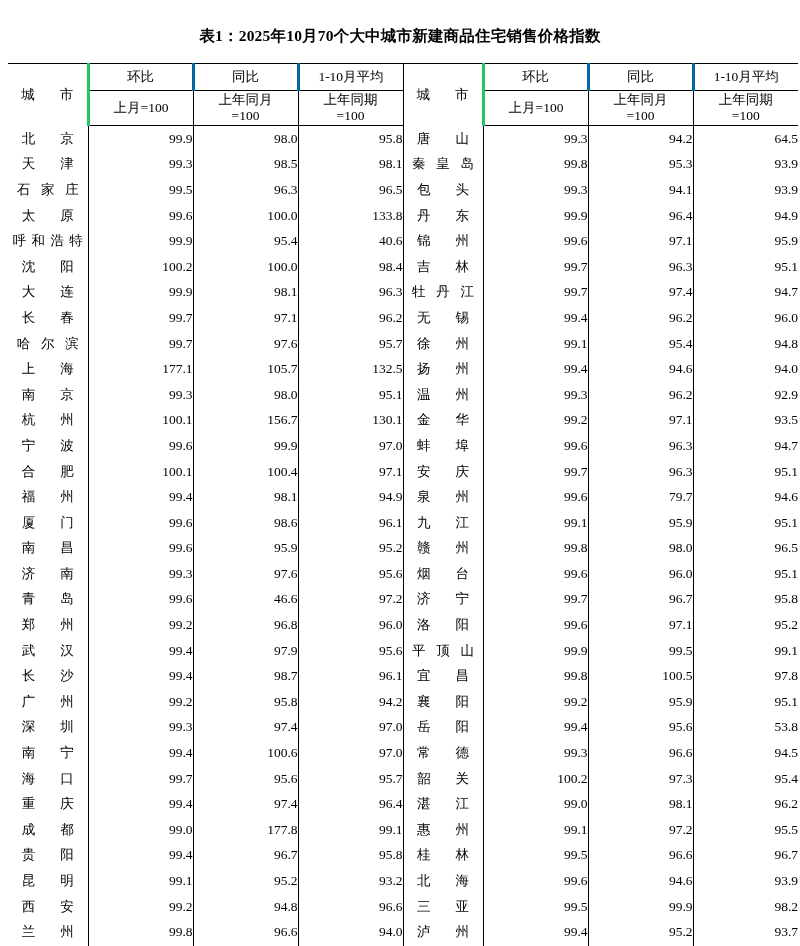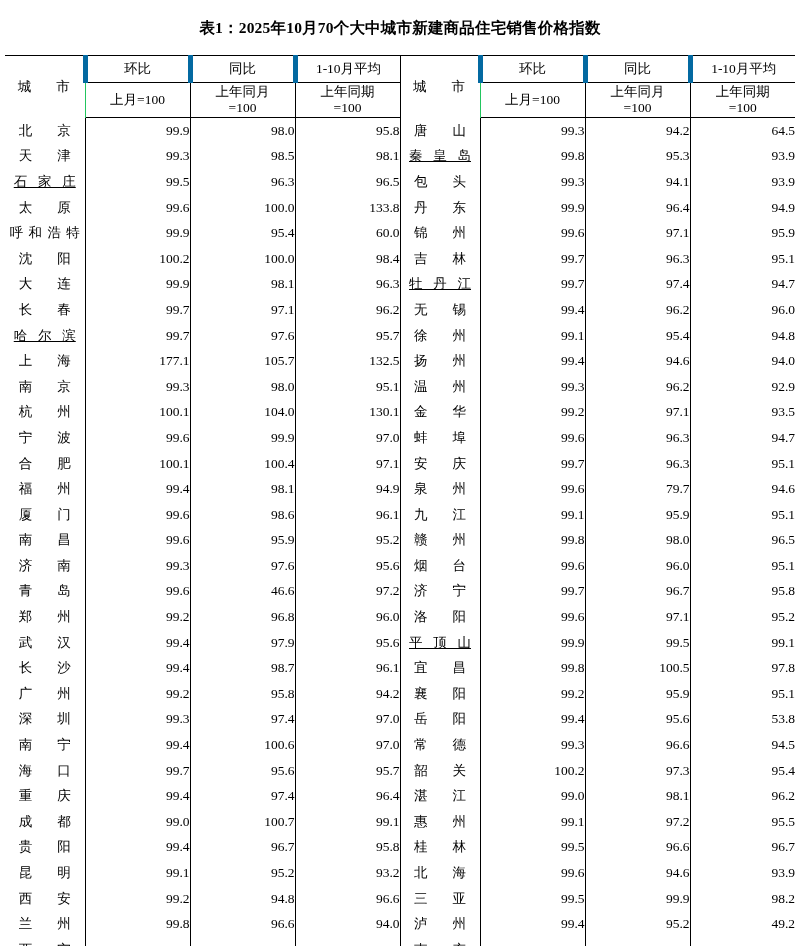--- a/index.html
+++ b/index.html
@@ -12,21 +12,21 @@
     height: 946px;
     font-family: "Liberation Serif", "DejaVu Serif", serif;
     color: #000000;
     overflow: hidden;
   }
   .page {
     width: 800px;
     height: 946px;
     position: relative;
     box-sizing: border-box;
-    padding: 0;
+    padding: 8px;
   }
   .title {
     text-align: center;
     font-size: 15.5px;
     font-weight: bold;
     padding: 18px 0 16px 0;
     letter-spacing: 0.2px;
   }
   table.main {
     border-collapse: collapse;
@@ -49,38 +49,38 @@
   .hline-mid td {
     border-bottom: 1px solid #000;
   }
 
   
   .hdr-group {
     text-align: center;
     height: 26px;
     vertical-align: middle;
     border-bottom: 1px solid #000;
-    border-left: 5px solid #0369a1;
+    border-left: 3px solid #0369a1;
     border-right: 1px solid #000;
     font-size: 13.5px;
   }
   .hdr-sub {
     text-align: center;
     height: 34px;
     vertical-align: middle;
     border-left: 1px solid #000;
     border-right: 1px solid #000;
     line-height: 1.15;
     font-size: 12.5px;
   }
   .hdr-city {
     text-align: center;
     vertical-align: middle;
     font-size: 13.5px;
-    border-right: 1px solid #22c55e;
+    border-right: 3px solid #22c55e;
   }
   .hdr-city.left-edge { }
 
   
   td.city {
     text-align: center;
     height: 25.6px;
     vertical-align: middle;
     border-right: 1px solid #000;
     letter-spacing: 0;
@@ -99,21 +99,21 @@
   td.num.noleft { border-left: none; }
 
   
   .cname {
     display: inline-block;
     text-align: justify;
     text-align-last: justify;
     text-justify: inter-character;
   }
   .c2 { width: 52px; }
-  .c3 { width: 62px; text-decoration: underline; }
+  .c3 { width: 62px; }
   .c4 { width: 70px; }
 </style>
 </head>
 <body>
 
 <div class="page">
 
   <div class="title">表1：2025年10月70个大中城市新建商品住宅销售价格指数</div>
 
   <table class="main">
@@ -183,21 +183,21 @@
           <td class="num">133.8</td>
           <td class="city"><span class="cname c2">丹东</span></td>
           <td class="num noleft">99.9</td>
           <td class="num">96.4</td>
           <td class="num" style="border-right:none">94.9</td>
         </tr>
         <tr>
           <td class="city"><span class="cname c4">呼和浩特</span></td>
           <td class="num noleft">99.9</td>
           <td class="num">95.4</td>
-          <td class="num">60.0</td>
+          <td class="num">40.6</td>
           <td class="city"><span class="cname c2">锦州</span></td>
           <td class="num noleft">99.6</td>
           <td class="num">97.1</td>
           <td class="num" style="border-right:none">95.9</td>
         </tr>
         <tr>
           <td class="city"><span class="cname c2">沈阳</span></td>
           <td class="num noleft">100.2</td>
           <td class="num">100.0</td>
           <td class="num">98.4</td>
@@ -252,21 +252,21 @@
           <td class="num">98.0</td>
           <td class="num">95.1</td>
           <td class="city"><span class="cname c2">温州</span></td>
           <td class="num noleft">99.3</td>
           <td class="num">96.2</td>
           <td class="num" style="border-right:none">92.9</td>
         </tr>
         <tr>
           <td class="city"><span class="cname c2">杭州</span></td>
           <td class="num noleft">100.1</td>
-          <td class="num">104.0</td>
+          <td class="num">156.7</td>
           <td class="num">130.1</td>
           <td class="city"><span class="cname c2">金华</span></td>
           <td class="num noleft">99.2</td>
           <td class="num">97.1</td>
           <td class="num" style="border-right:none">93.5</td>
         </tr>
         <tr>
           <td class="city"><span class="cname c2">宁波</span></td>
           <td class="num noleft">99.6</td>
           <td class="num">99.9</td>
@@ -412,21 +412,21 @@
           <td class="num">97.4</td>
           <td class="num">96.4</td>
           <td class="city"><span class="cname c2">湛江</span></td>
           <td class="num noleft">99.0</td>
           <td class="num">98.1</td>
           <td class="num" style="border-right:none">96.2</td>
         </tr>
         <tr>
           <td class="city"><span class="cname c2">成都</span></td>
           <td class="num noleft">99.0</td>
-          <td class="num">100.7</td>
+          <td class="num">177.8</td>
           <td class="num">99.1</td>
           <td class="city"><span class="cname c2">惠州</span></td>
           <td class="num noleft">99.1</td>
           <td class="num">97.2</td>
           <td class="num" style="border-right:none">95.5</td>
         </tr>
         <tr>
           <td class="city"><span class="cname c2">贵阳</span></td>
           <td class="num noleft">99.4</td>
           <td class="num">96.7</td>
@@ -457,21 +457,21 @@
           <td class="num" style="border-right:none">98.2</td>
         </tr>
         <tr>
           <td class="city"><span class="cname c2">兰州</span></td>
           <td class="num noleft">99.8</td>
           <td class="num">96.6</td>
           <td class="num">94.0</td>
           <td class="city"><span class="cname c2">泸州</span></td>
           <td class="num noleft">99.4</td>
           <td class="num">95.2</td>
-          <td class="num" style="border-right:none">49.2</td>
+          <td class="num" style="border-right:none">93.7</td>
         </tr>
         <tr>
           <td class="city"><span class="cname c2">西宁</span></td>
           <td class="num noleft">99.4</td>
           <td class="num">96.4</td>
           <td class="num">95.3</td>
           <td class="city"><span class="cname c2">南充</span></td>
           <td class="num noleft">99.8</td>
           <td class="num">97.9</td>
           <td class="num" style="border-right:none">97.3</td>

